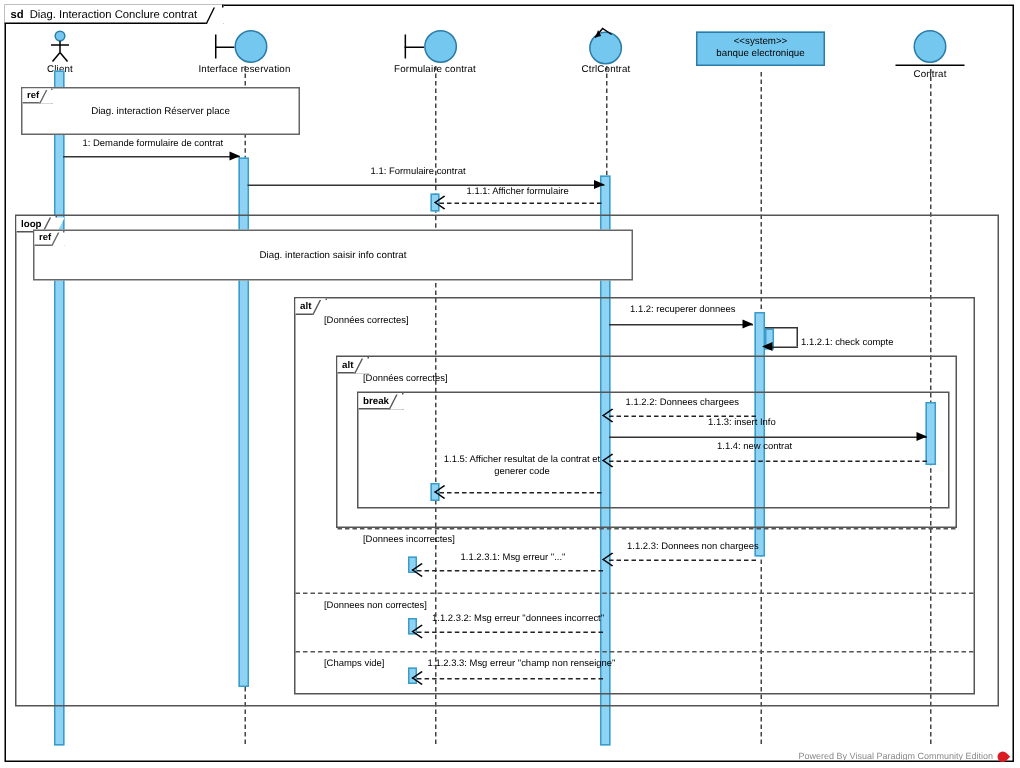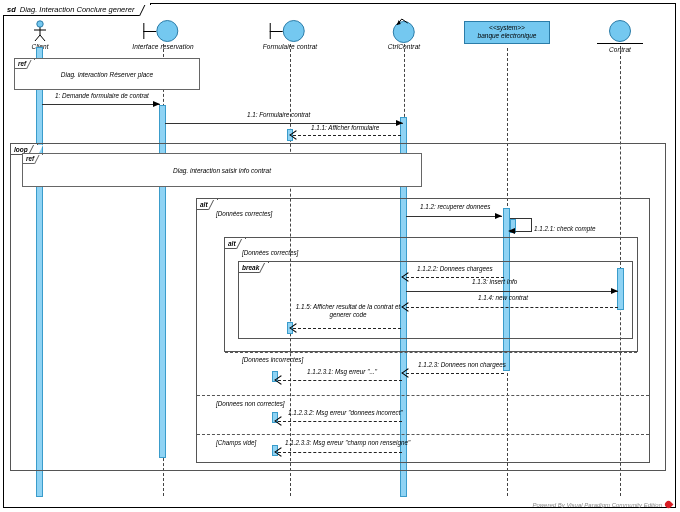--- a/index.html
+++ b/index.html
@@ -6,21 +6,20 @@
   body{
     font-family:"Liberation Sans","DejaVu Sans",sans-serif;
     -webkit-font-smoothing:antialiased;
   }
   #canvas{
     position:relative;
     width:680px;height:512px;
     background:#ffffff;
     overflow:hidden;
     box-sizing:border-box;
-    font-style:italic;
   }
   
   .frame{
     position:absolute;left:3px;top:3px;
     width:673px;height:505px;
     border:1px solid #000;
     box-sizing:border-box;
   }
   .frame-tab{
     position:absolute;left:3px;top:3px;
@@ -225,21 +224,21 @@
   }
 </style>
 </head>
 <body>
 
 <div id="canvas">
 
   <div class="frame"></div>
   <div class="frame-tab">
     <span class="kw">sd</span>
-    <span>Diag. Interaction Conclure generer</span>
+    <span>Diag. Interaction Conclure contrat</span>
   </div>
 
   <div class="ll-head" style="left:40px;top:20px;">
     <svg class="actor-svg" width="22" height="22" viewBox="0 0 22 22">
       <circle cx="11" cy="4" r="3.2" fill="#74c8f0" stroke="#2b7ca8" stroke-width="1"></circle>
       <line x1="11" y1="7.4" x2="11" y2="15" stroke="#000" stroke-width="1"></line>
       <line x1="5" y1="10" x2="17" y2="10" stroke="#000" stroke-width="1"></line>
       <line x1="11" y1="15" x2="6" y2="21" stroke="#000" stroke-width="1"></line>
       <line x1="11" y1="15" x2="16" y2="21" stroke="#000" stroke-width="1"></line>
     </svg>

